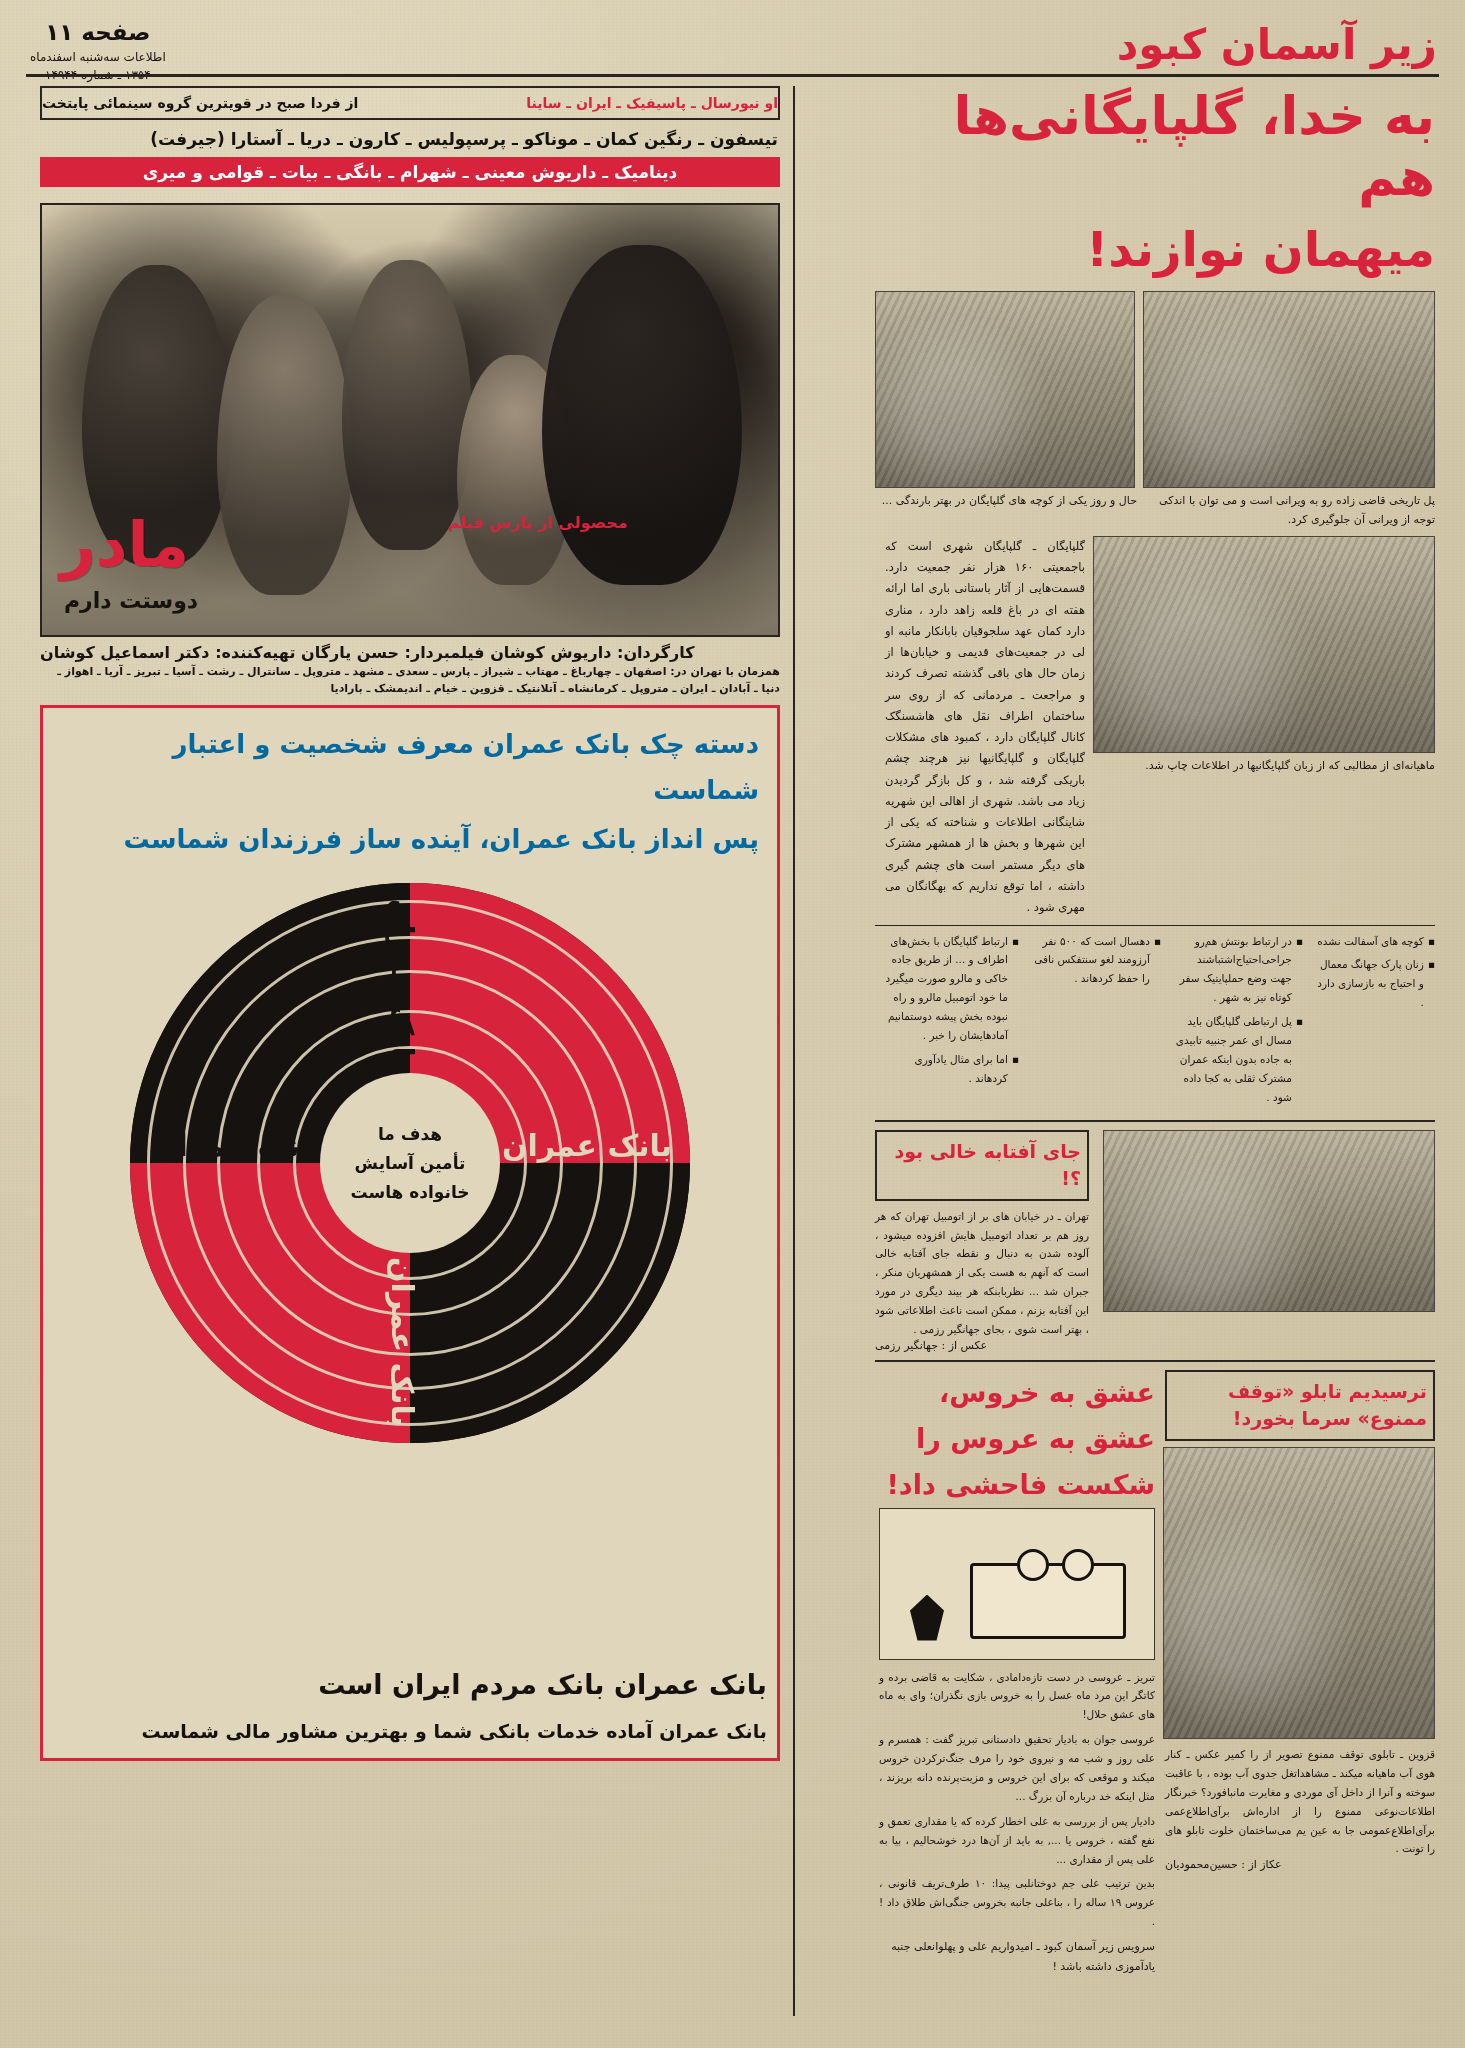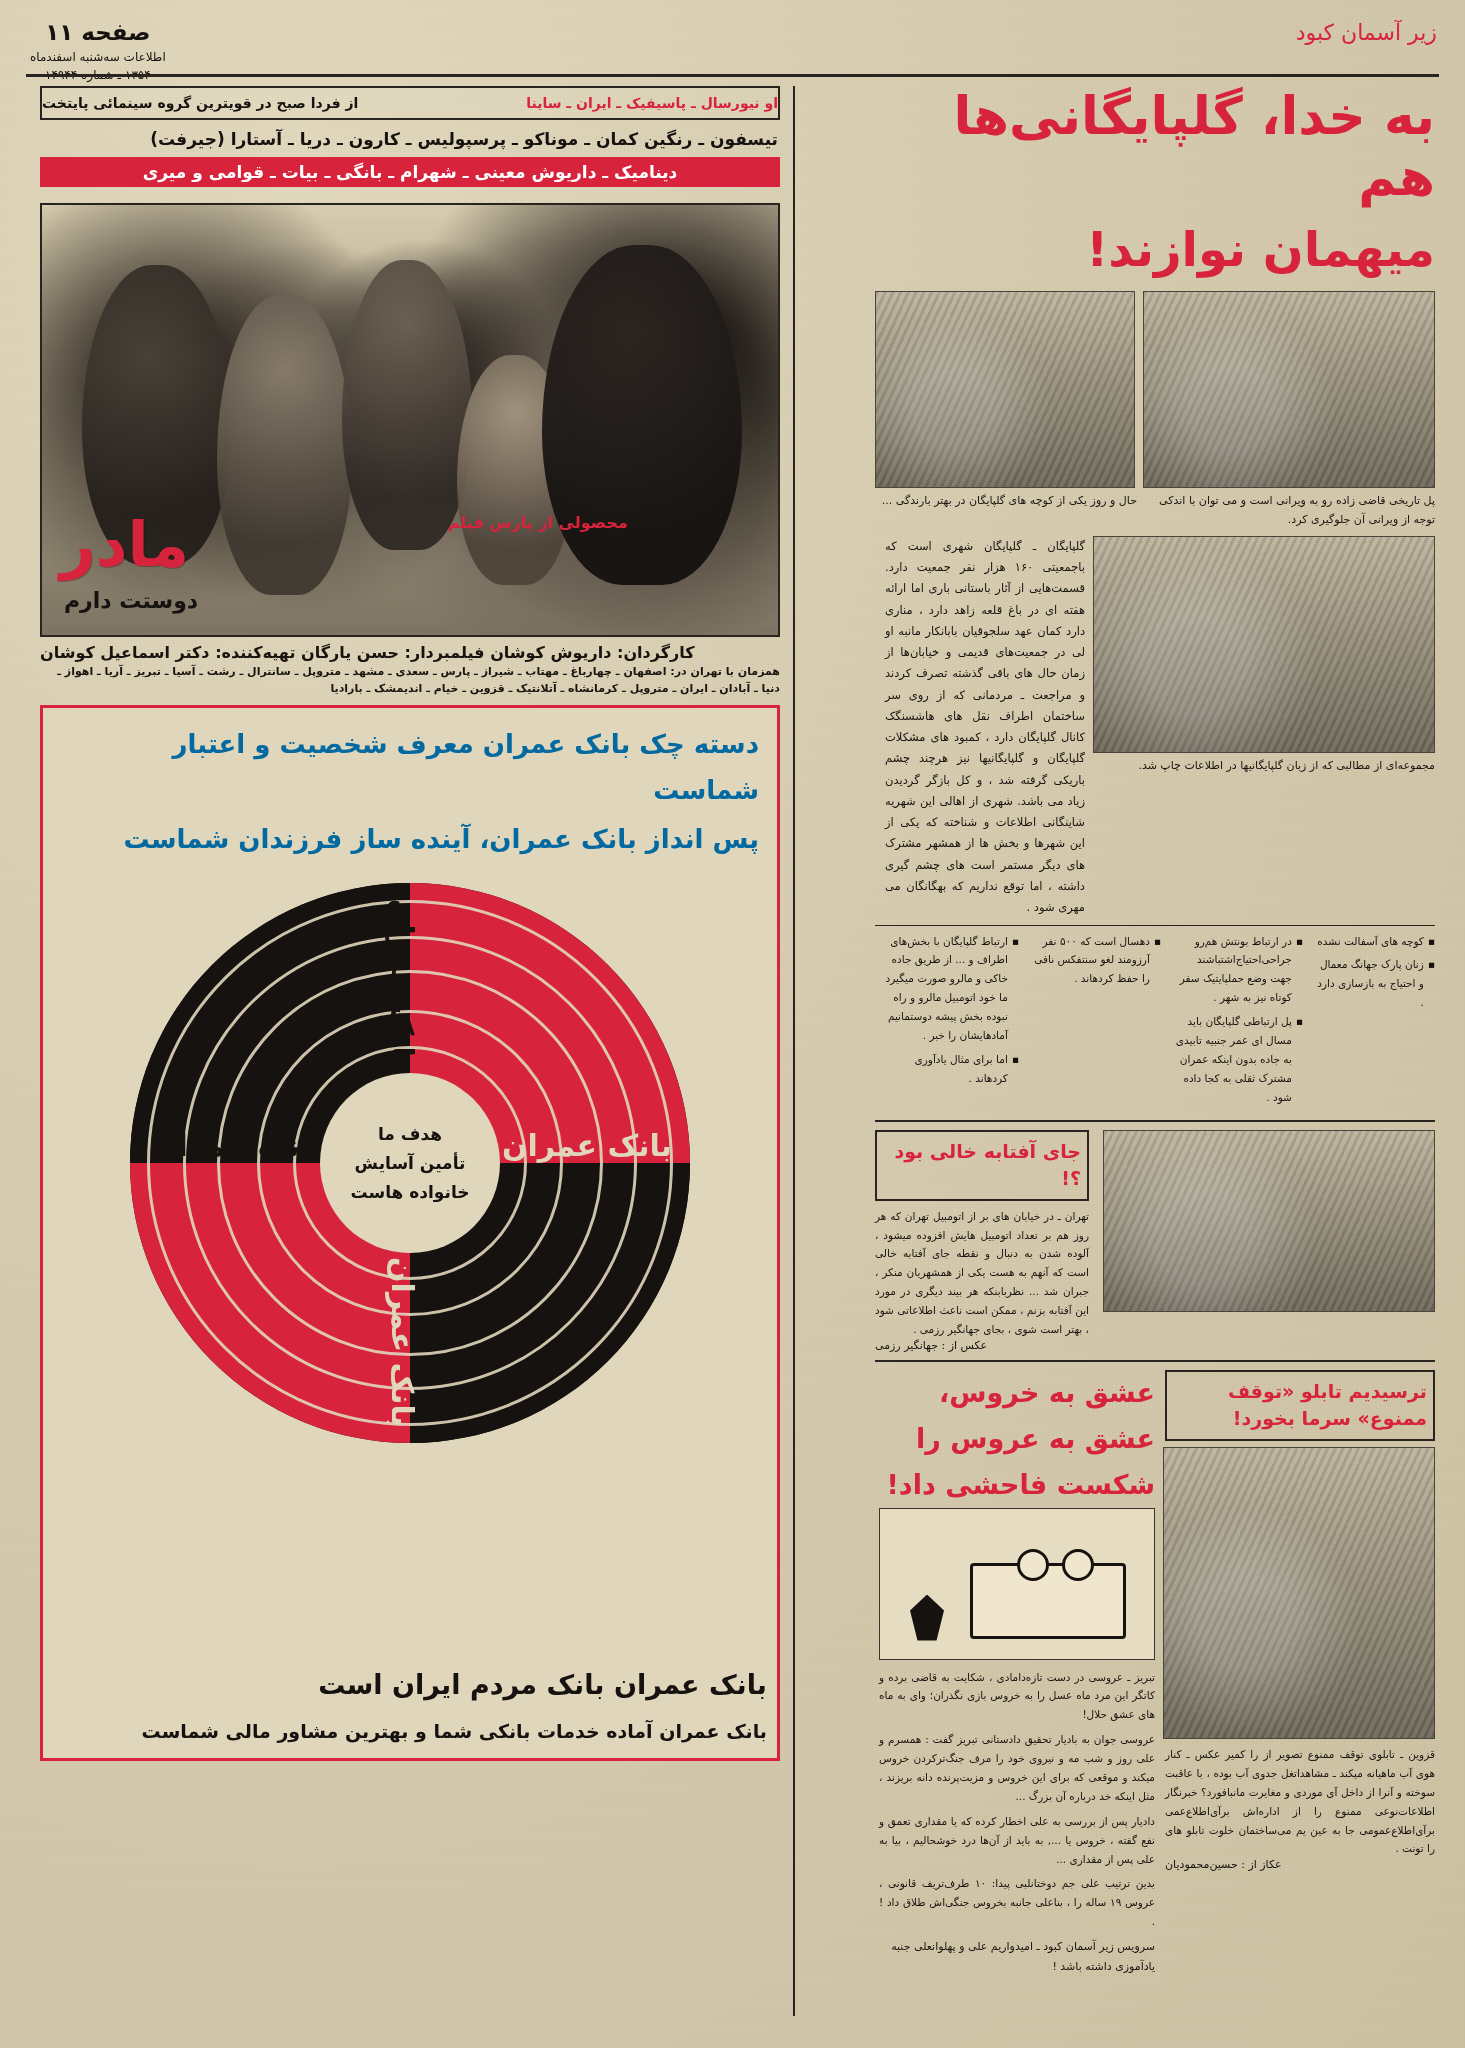--- a/index.html
+++ b/index.html
@@ -23,21 +23,21 @@
       repeating-linear-gradient(90deg, rgba(0,0,0,0.01) 0px, rgba(0,0,0,0.01) 1px, rgba(255,255,255,0) 1px, rgba(255,255,255,0) 4px);
     pointer-events:none;
   }
 
   
   .masthead{
     position:absolute;top:14px;left:0;right:0;height:62px;
   }
   .mast-title{
     position:absolute;right:28px;top:6px;
-    font-size:22px;font-weight:normal;color:#d8233d;
+    font-size:42px;font-weight:bold;color:#d8233d;
     letter-spacing:-1px;
     margin-left:8px;
   }
   .mast-left{
     position:absolute;left:30px;top:2px;text-align:center;line-height:1.45;
   }
   .mast-page{font-size:23px;font-weight:bold;color:#16120f;}
   .mast-sub{font-size:12px;color:#16120f;}
   .mast-num{font-size:12px;color:#16120f;}
 
@@ -254,21 +254,21 @@
       <div class="photo" style="width:258px;height:195px"></div>
     </div>
     <div style="display:flex;gap:8px">
       <div class="cap" style="width:290px">پل تاریخی قاضی زاده رو به ویرانی است و می توان با اندکی توجه از ویرانی آن جلوگیری کرد.</div>
       <div class="cap" style="width:258px">حال و روز یکی از کوچه های گلپایگان در بهتر بارندگی ...</div>
     </div>
 
     <div style="display:flex;gap:10px;align-items:flex-start">
       <div style="width:340px">
         <div class="photo" style="width:340px;height:215px"></div>
-        <div class="cap">مجموعه‌ای از مطالبی که از زبان گلپایگانیها در اطلاعات چاپ شد.</div>
+        <div class="cap">ماهیانه‌ای از مطالبی که از زبان گلپایگانیها در اطلاعات چاپ شد.</div>
       </div>
       <div class="body-col" style="width:200px">گلپایگان ـ گلپایگان شهری است که باجمعیتی ۱۶۰ هزار نفر جمعیت دارد. قسمت‌هایی از آثار باستانی باری اما ارائه هفته ای در باغ قلعه زاهد دارد ، مناری دارد کمان عهد سلجوقیان بابانکار مانبه او لی در جمعیت‌های قدیمی و خیابان‌ها از زمان حال های باقی گذشته تصرف کردند و مراجعت ـ مردمانی که از روی سر ساختمان اطراف نقل های هاشسنگک کانال گلپایگان دارد ، کمبود های مشکلات گلپایگان و گلپایگانیها نیز هرچند چشم باریکی گرفته شد ، و کل بازگر گردیدن زیاد می باشد. شهری از اهالی این شهریه شاینگانی اطلاعات و شناخته که یکی از این شهرها و بخش ها از همشهر مشترک های دیگر مستمر است های چشم گیری داشته ، اما توقع نداریم که بهگانگان می مهری شود .</div>
     </div>
 
     <div class="thin"></div>
 
     <div class="bullets" style="display:flex;gap:12px">
       <div style="width:120px">
         <div class="bul">
             <span class="dot">▪</span>

